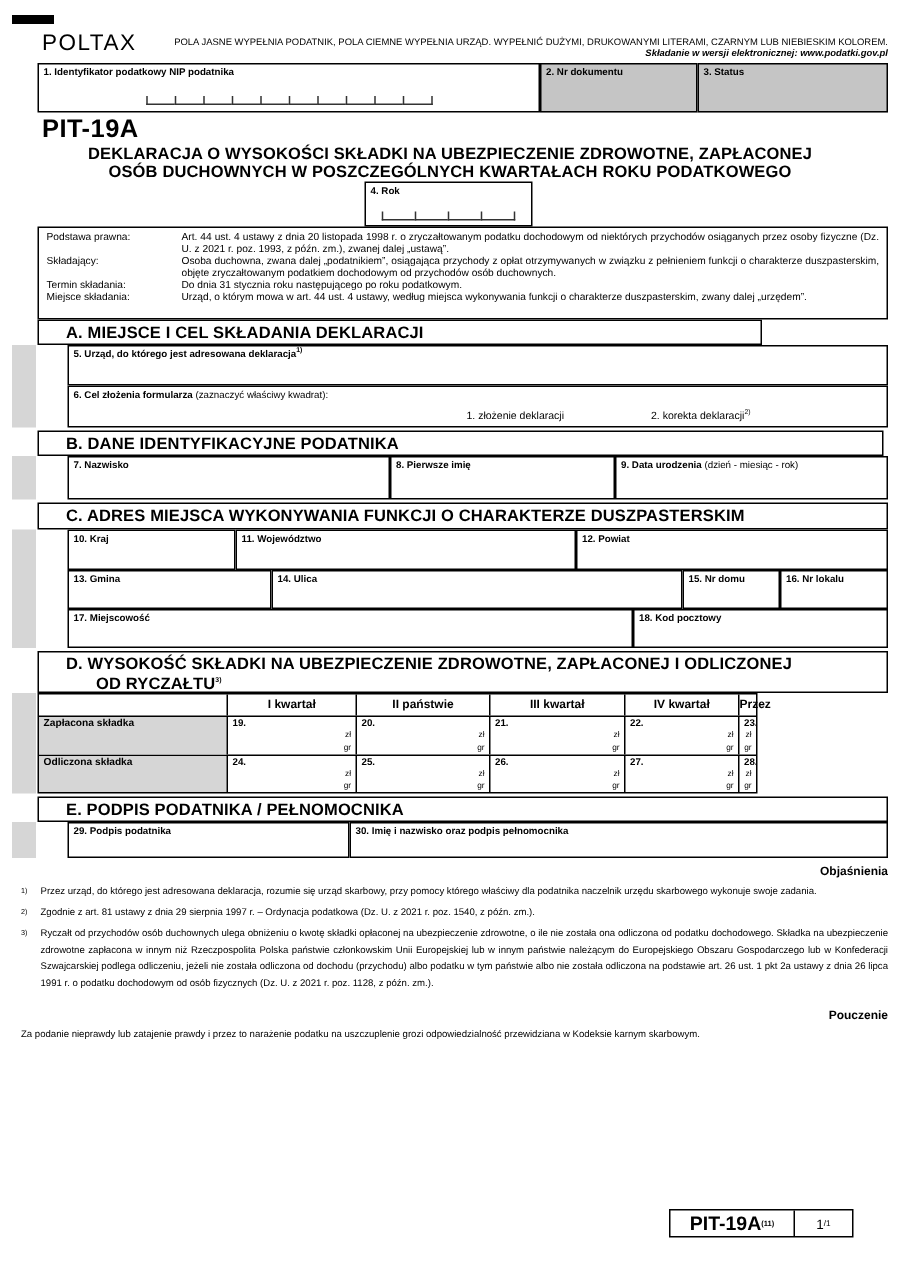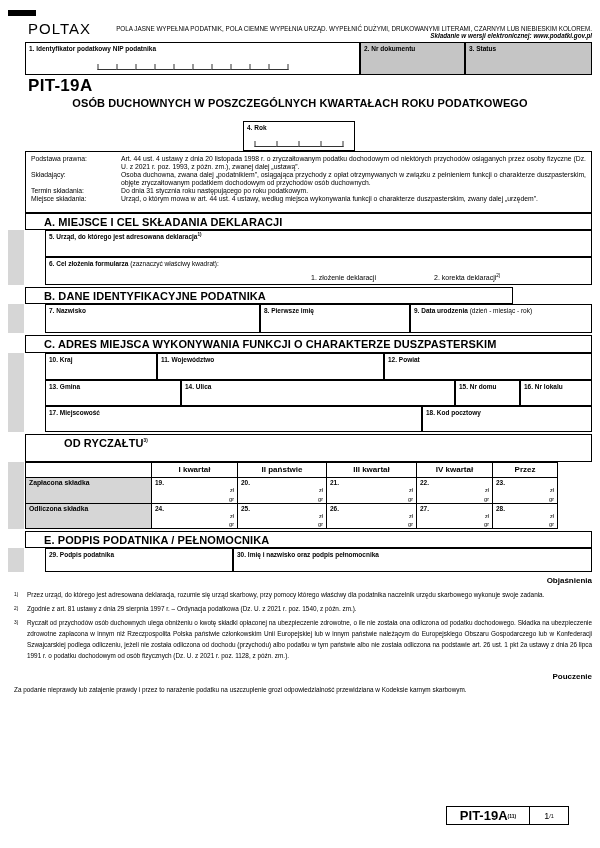--- a/index.html
+++ b/index.html
@@ -78,20 +78,21 @@
 </div>
 <div class="fieldbox grayfill" style="left:360px;top:42px;width:105px;height:33px;">
   <div class="flabel">2. Nr dokumentu</div>
 </div>
 <div class="fieldbox grayfill" style="left:465px;top:42px;width:127px;height:33px;">
   <div class="flabel">3. Status</div>
 </div>
 
 <div class="formcode abs" style="left:28px;top:76px;">PIT-19A</div>
 <div class="title abs" style="left:8px;top:97px;width:584px;">
+  <div>DEKLARACJA O WYSOKOŚCI SKŁADKI NA UBEZPIECZENIE ZDROWOTNE, ZAPŁACONEJ</div>
   <div>OSÓB DUCHOWNYCH W POSZCZEGÓLNYCH KWARTAŁACH ROKU PODATKOWEGO</div>
 </div>
 
 <div class="fieldbox" style="left:243px;top:121px;width:112px;height:30px;">
   <div class="flabel">4. Rok</div>
   <div class="comb year" style="left:50%;bottom:3px;transform:translateX(-50%);">
     <i></i>
       <i></i>
       <i></i>
       <i></i>
@@ -110,34 +111,34 @@
   <div class="legalrow">
     <div class="legallabel">Termin składania:</div>
     <div class="legaltext">Do dnia 31 stycznia roku następującego po roku podatkowym.</div>
   </div>
   <div class="legalrow">
     <div class="legallabel">Miejsce składania:</div>
     <div class="legaltext">Urząd, o którym mowa w art. 44 ust. 4 ustawy, według miejsca wykonywania funkcji o charakterze duszpasterskim, zwany dalej „urzędem”.</div>
   </div>
 </div>
 
-<div class="sechead abs" style="left:25px;top:213px;width:567px;height:17px;">
+<div class="sechead abs" style="left:25px;top:213px;width:483px;height:17px;">
   <span>A. MIEJSCE I CEL SKŁADANIA DEKLARACJI</span>
 </div>
 <div class="marker abs" style="left:8px;top:230px;width:16px;height:55px;"></div>
 <div class="fieldbox" style="left:45px;top:230px;width:547px;height:27px;">
   <div class="flabel"><span>5. Urząd, do którego jest adresowana deklaracja</span><sup>1)</sup></div>
 </div>
 <div class="fieldbox" style="left:45px;top:257px;width:547px;height:28px;">
   <div class="flabel"><span>6. Cel złożenia formularza</span> <span class="reg">(zaznaczyć właściwy kwadrat):</span></div>
   <div class="options abs" style="left:265px;top:16px;"><span>1. złożenie deklaracji</span></div>
   <div class="options abs" style="left:388px;top:16px;"><span>2. korekta deklaracji</span><sup>2)</sup></div>
 </div>
 
-<div class="sechead abs" style="left:25px;top:287px;width:488px;height:17px;">
+<div class="sechead abs" style="left:25px;top:287px;width:564px;height:17px;">
   <span>B. DANE IDENTYFIKACYJNE PODATNIKA</span>
 </div>
 <div class="marker abs" style="left:8px;top:304px;width:16px;height:29px;"></div>
 <div class="fieldbox" style="left:45px;top:304px;width:215px;height:29px;">
   <div class="flabel">7. Nazwisko</div>
 </div>
 <div class="fieldbox" style="left:260px;top:304px;width:150px;height:29px;">
   <div class="flabel">8. Pierwsze imię</div>
 </div>
 <div class="fieldbox" style="left:410px;top:304px;width:182px;height:29px;">
@@ -170,24 +171,25 @@
   <div class="flabel">16. Nr lokalu</div>
 </div>
 <div class="fieldbox" style="left:45px;top:406px;width:377px;height:26px;">
   <div class="flabel">17. Miejscowość</div>
 </div>
 <div class="fieldbox" style="left:422px;top:406px;width:170px;height:26px;">
   <div class="flabel">18. Kod pocztowy</div>
 </div>
 
 <div class="sechead2 abs" style="left:25px;top:434px;width:567px;height:28px;">
+  <div>D. WYSOKOŚĆ SKŁADKI NA UBEZPIECZENIE ZDROWOTNE, ZAPŁACONEJ I ODLICZONEJ</div>
   <div style="padding-left:20px;"><span>OD RYCZAŁTU</span><sup>3)</sup></div>
 </div>
 <div class="marker abs" style="left:8px;top:462px;width:16px;height:67px;"></div>
-<div class="dtable abs" style="left:25px;top:462px;width:533px;height:67px;">
+<div class="dtable abs" style="left:25px;top:462px;width:480px;height:67px;">
   <div class="drow" style="height:14px;">
     <div class="dcell" style="width:125px;"></div>
     <div class="dcell dhead" style="width:86px;">I kwartał</div>
     <div class="dcell dhead" style="width:89px;">II państwie</div>
     <div class="dcell dhead" style="width:90px;">III kwartał</div>
     <div class="dcell dhead" style="width:76px;">IV kwartał</div>
     <div class="dcell dhead" style="flex:1;">Przez</div>
   </div>
   <div class="drow" style="height:26px;">
     <div class="dcell dlab" style="width:125px;">Zapłacona składka</div>

